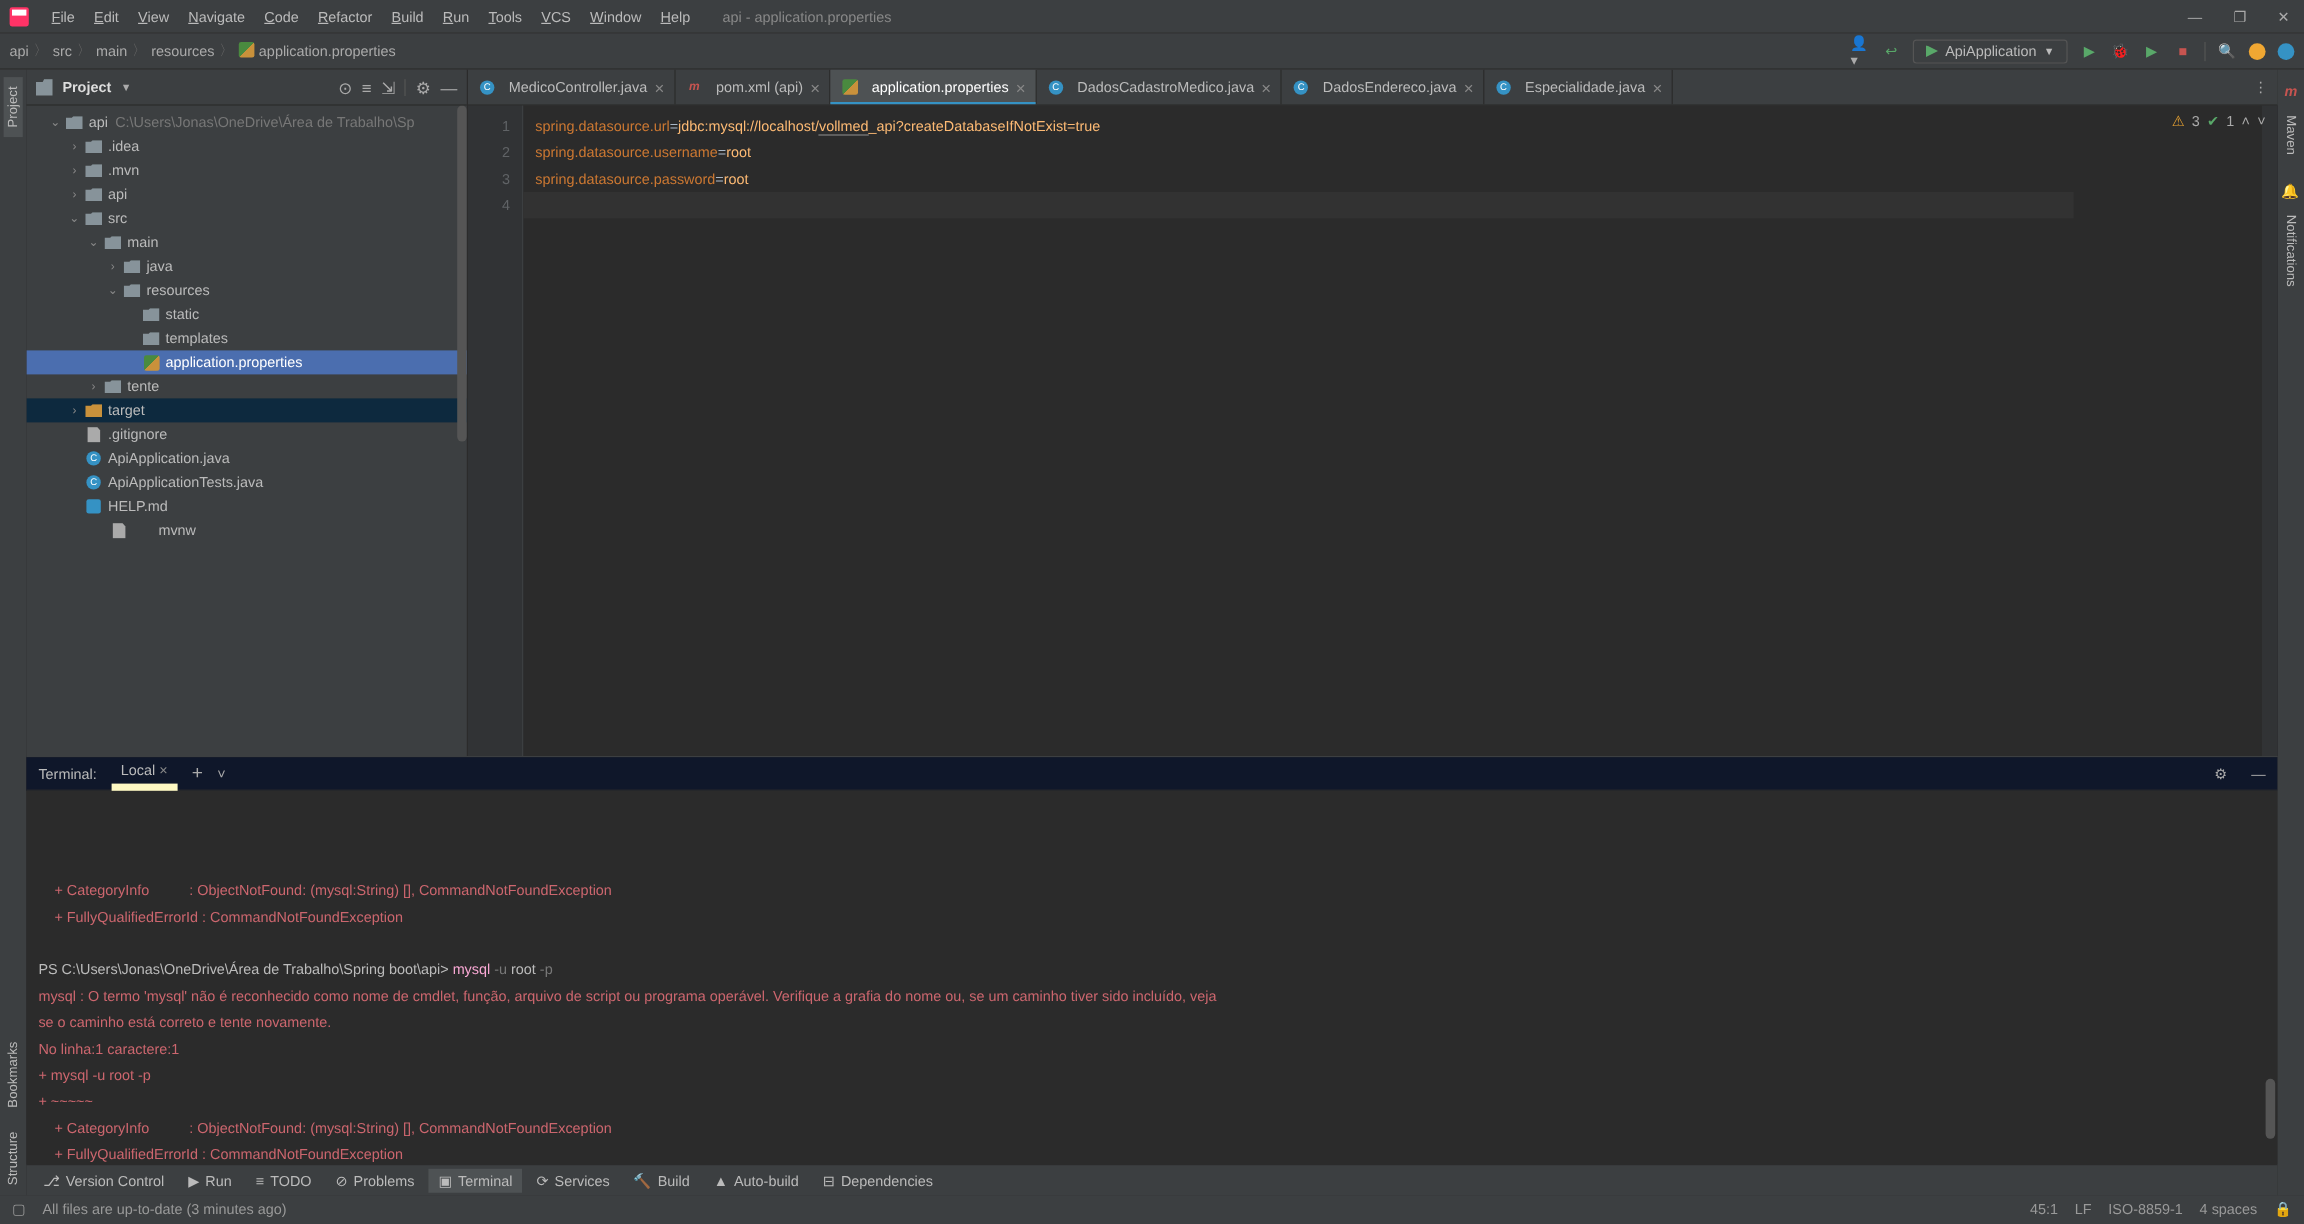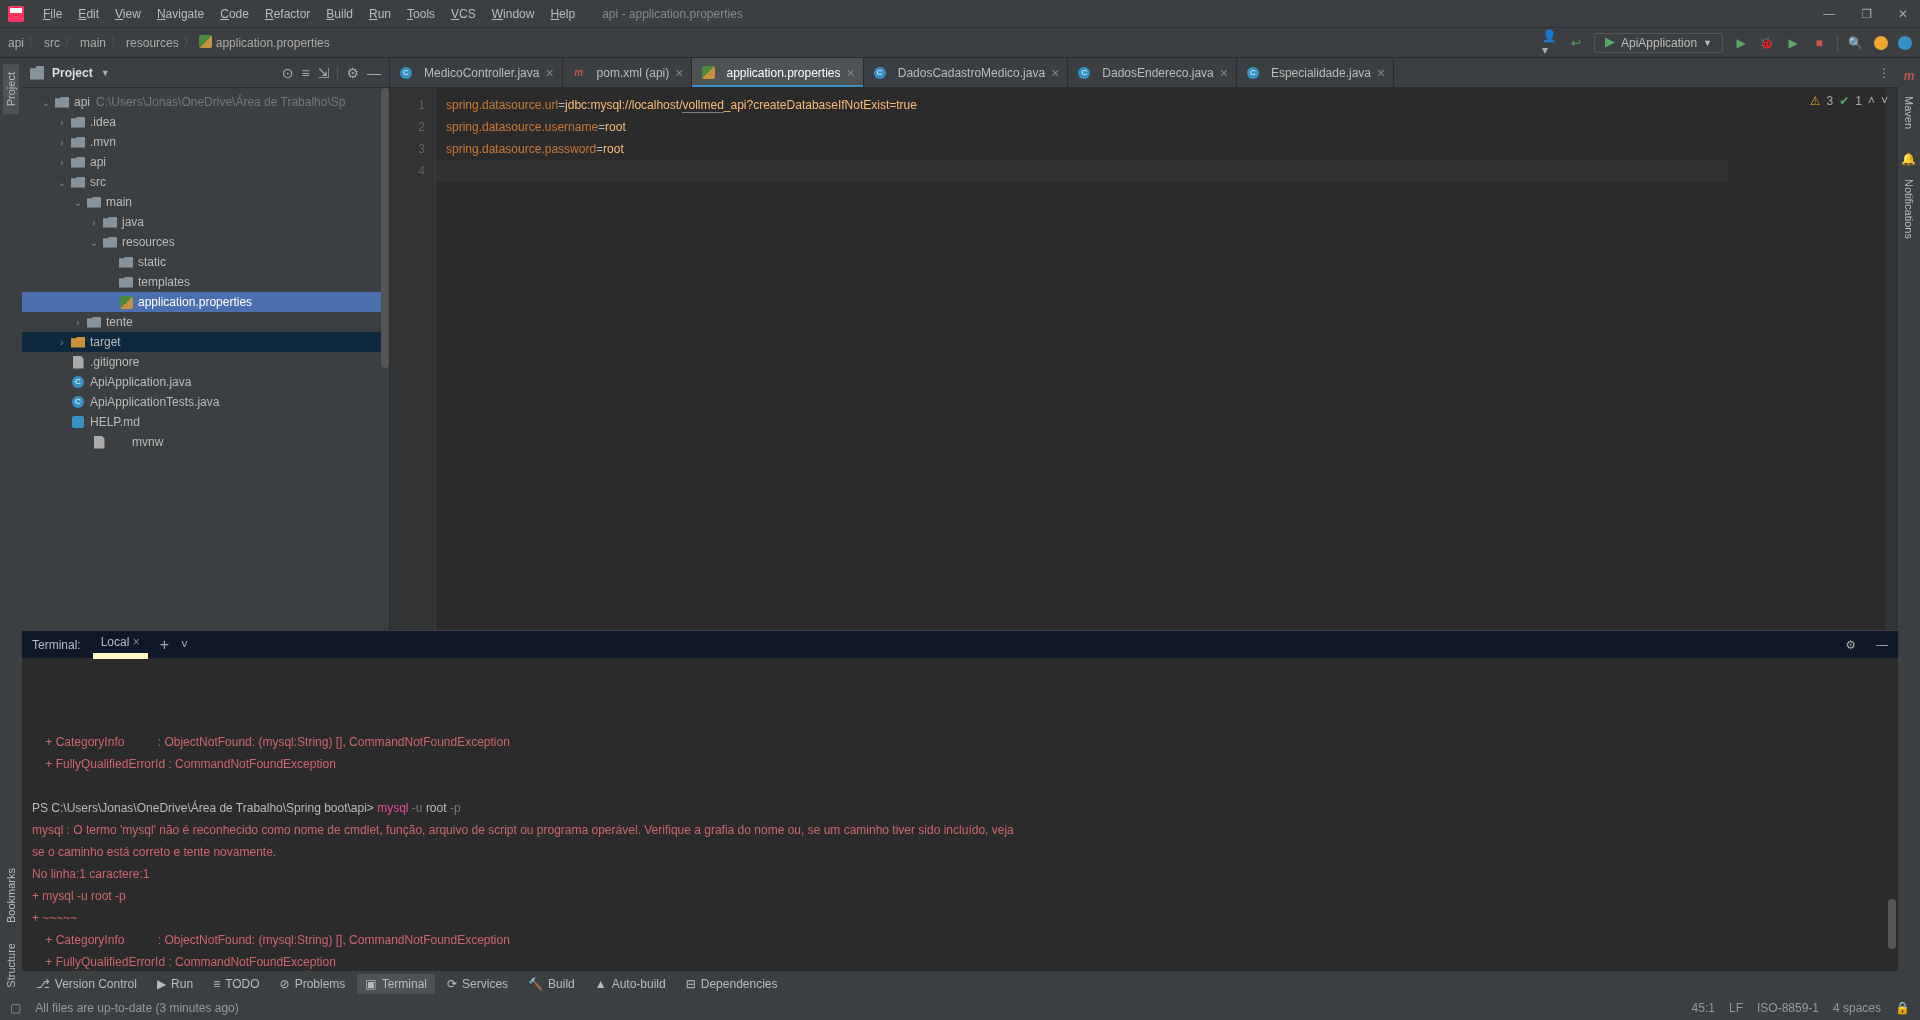--- a/index.html
+++ b/index.html
@@ -74,21 +74,21 @@
 .minimap{width:14px;background:#313335;border-left:1px solid #2b2b2b}
 .term{height:340px;background:#2b2b2b;border-top:1px solid #3c3f41;display:flex;flex-direction:column}
 .termhead{height:28px;background:#0f172a;display:flex;align-items:center;padding:0 10px;gap:12px;border-bottom:1px solid #2b2b2b}
 .termhead .lbl{color:#bbb}
 .termtab{padding:4px 8px;color:#bbb;border-bottom:6px solid #fef9c3;cursor:pointer}
 .termhead .plus{color:#aaa;font-size:16px;cursor:pointer}
 .termhead .sp{flex:1}
 .termbody{flex:1;padding:6px 10px;font-family:Consolas,monospace;font-size:13px;line-height:22px;overflow:hidden;color:#bbb;white-space:pre;position:relative}
 .termbody .r{color:#cc666e}
 .termbody .g{color:#787878}
-.termbody .y{color:#ec4899}
+.termbody .y{color:#f9a8d4}
 .termbody .w{color:#bbb}
 .termscroll{position:absolute;right:2px;top:240px;width:8px;height:50px;background:#555;border-radius:4px}
 .bottombar{height:26px;background:#3c3f41;display:flex;align-items:center;padding:0 6px;border-top:1px solid #2b2b2b;gap:4px}
 .btab{display:flex;align-items:center;gap:5px;padding:3px 8px;cursor:pointer;color:#bbb;font-size:11px}
 .btab.active{background:#4e5254}
 .status{height:24px;background:#3c3f41;display:flex;align-items:center;padding:0 10px;color:#999;font-size:11px;gap:14px}
 .status .sp{flex:1}
 </style>
 </head>
 <body>

